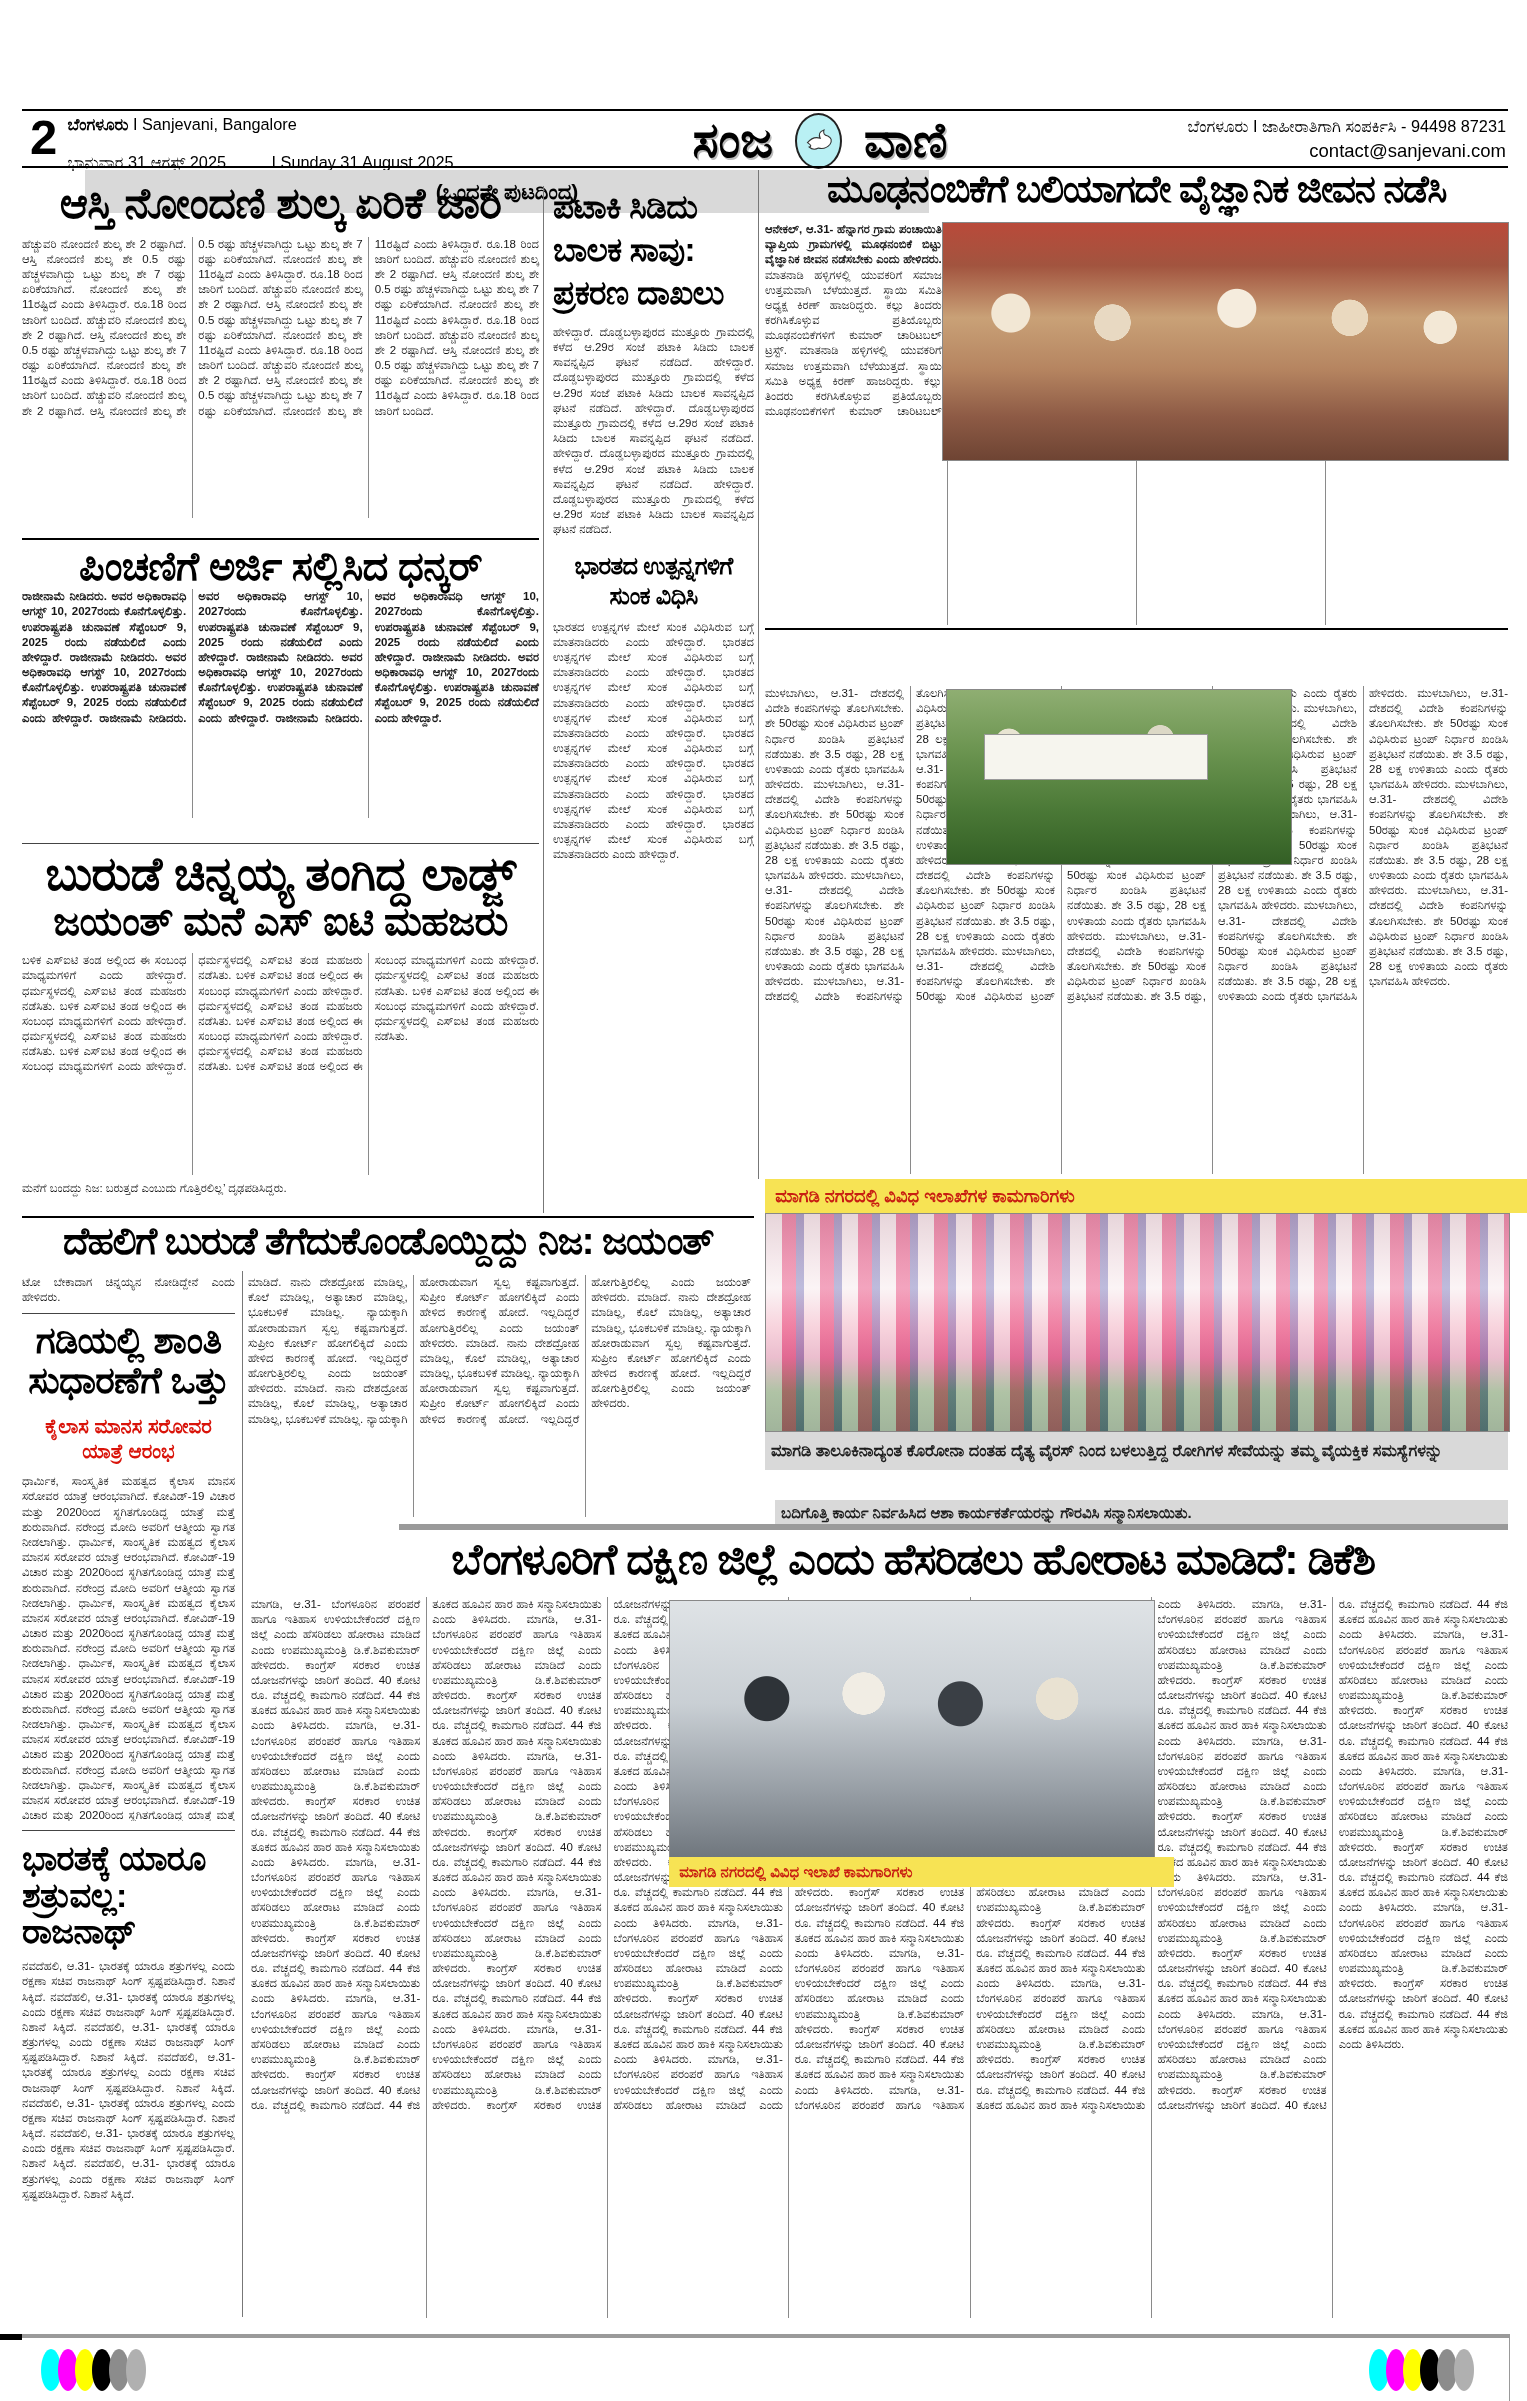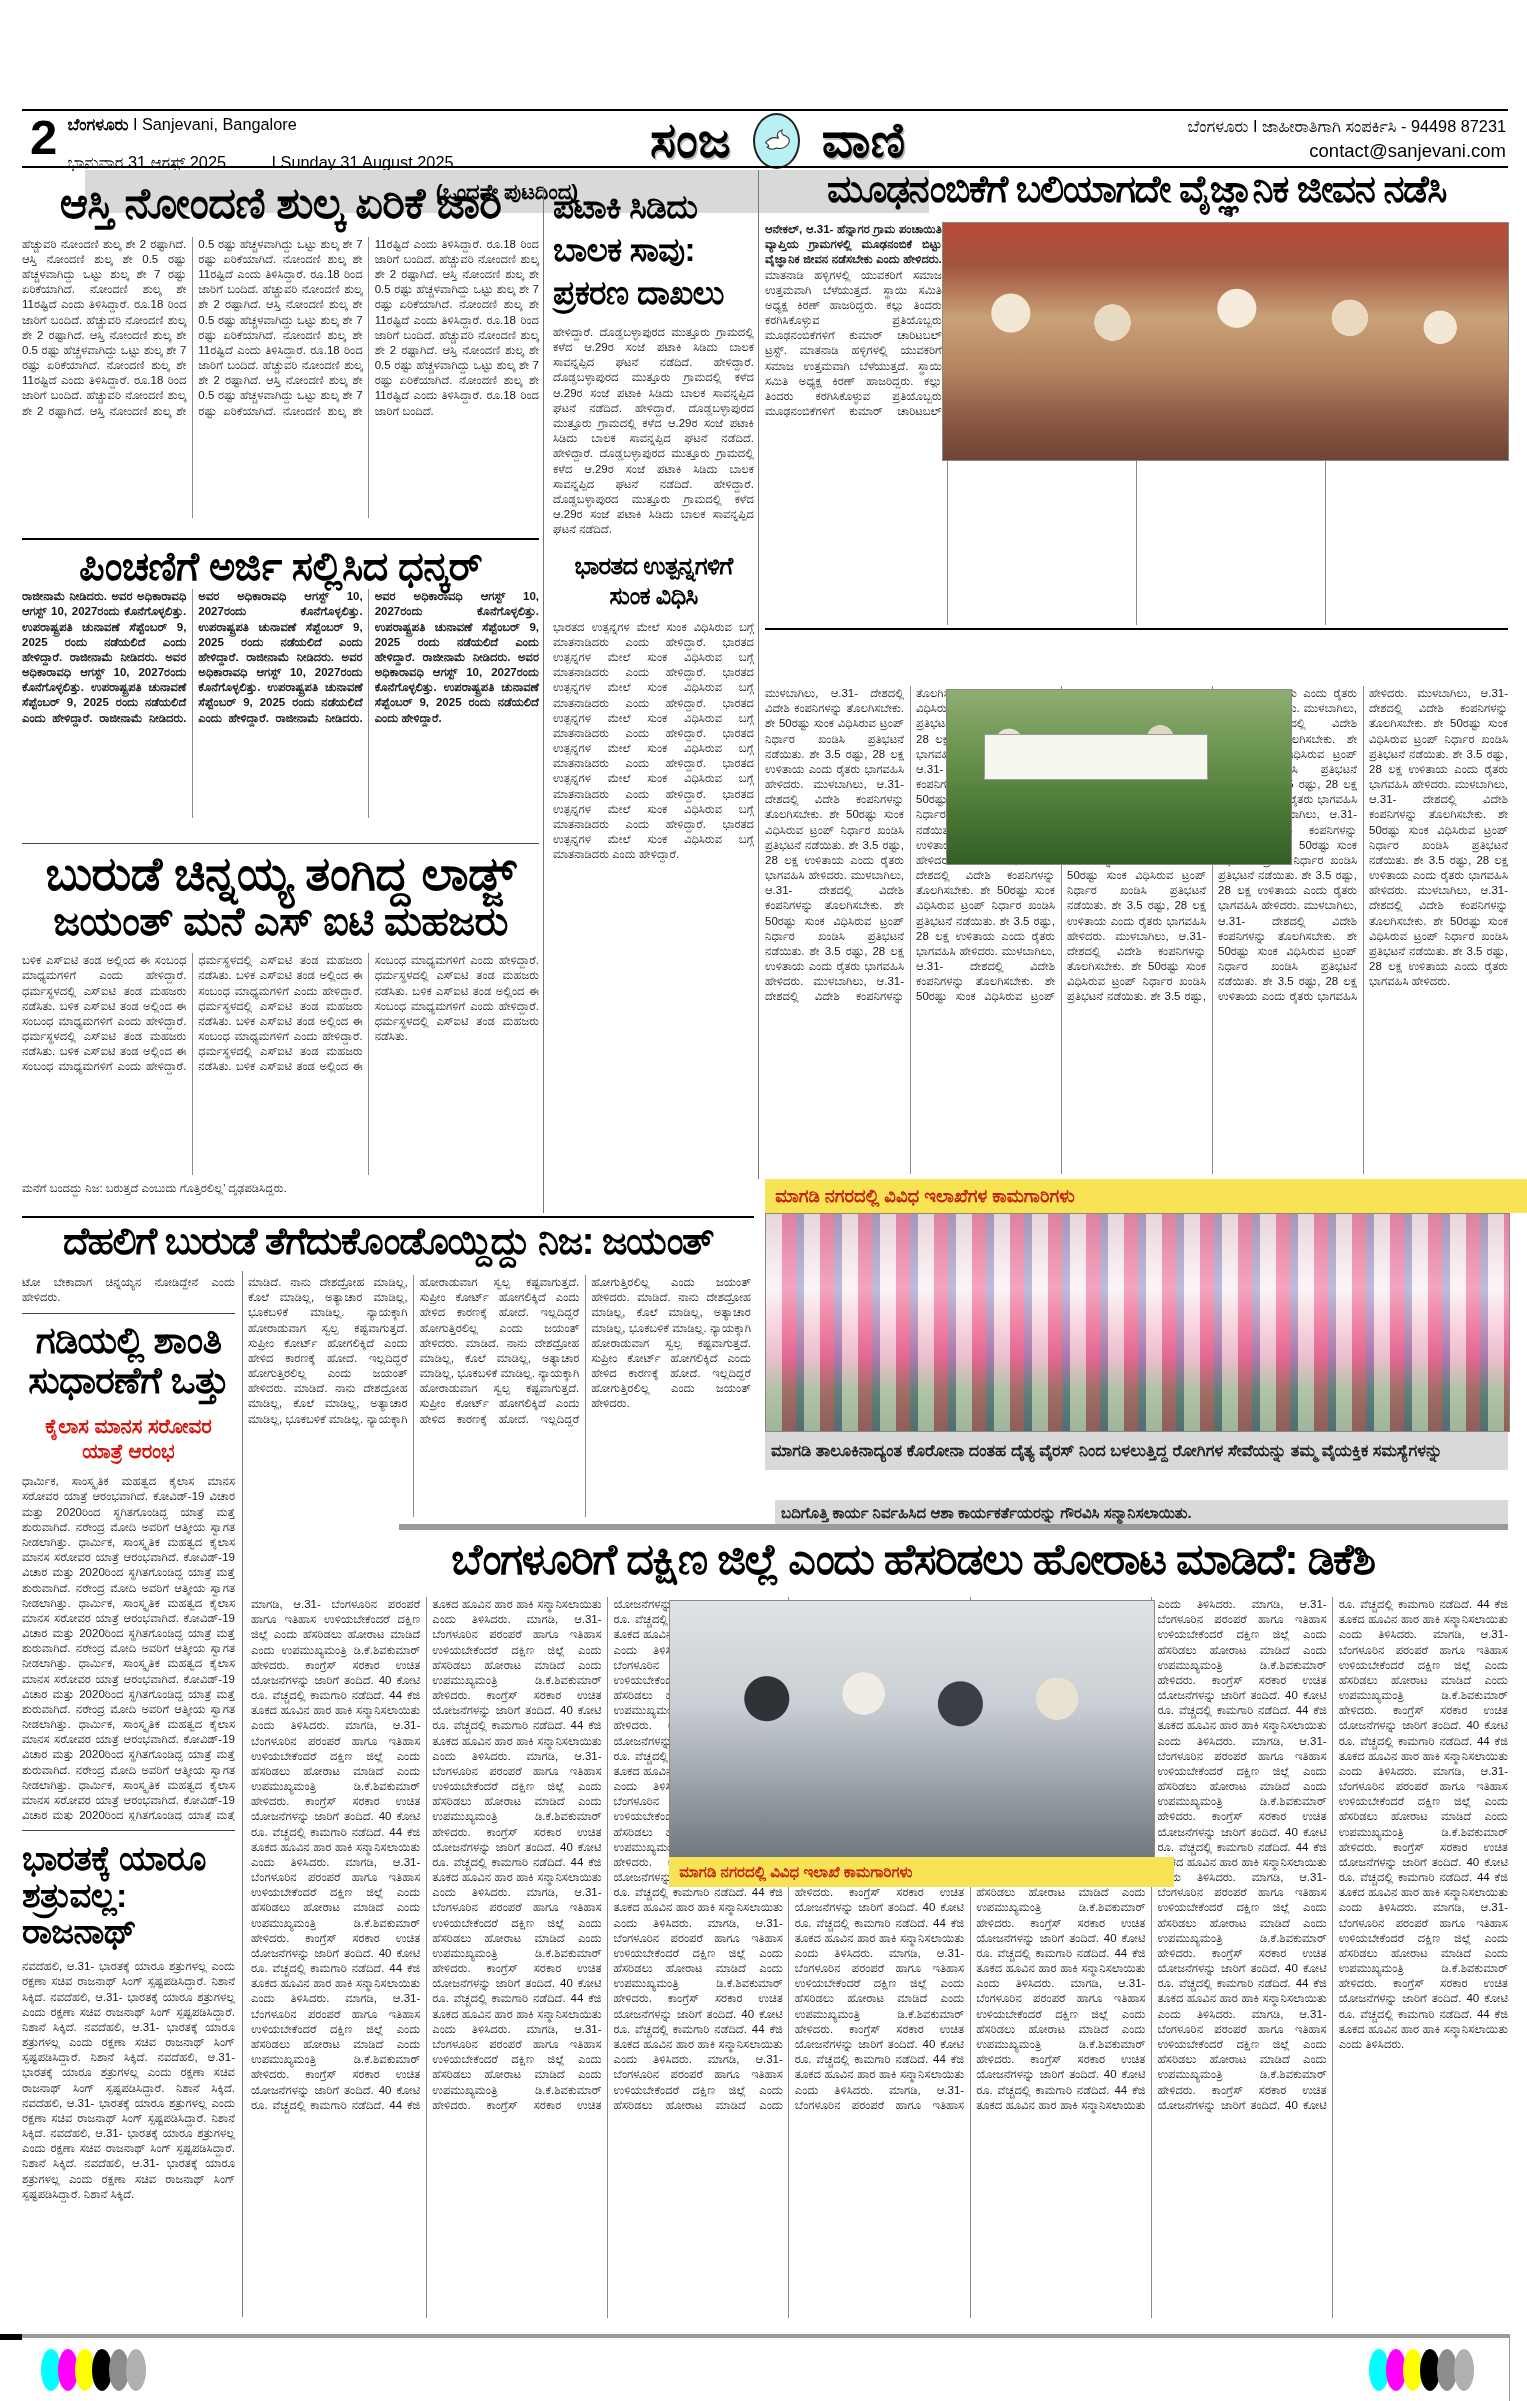--- a/index.html
+++ b/index.html
@@ -64,21 +64,21 @@
           <span style="font-weight:normal;">I  Sanjevani, Bangalore</span>
         </div>
         <div class="hdr-small kn" style="margin-top:19px;">
           <span>ಭಾನುವಾರ 31 ಆಗಸ್ಟ್ 2025</span>
           <span style="margin-left:41px;">I Sunday  31  August 2025</span>
         </div>
       </div>
     </div>
   </div>
 
-  <div class="abs" style="left:650px;top:112px;width:340px;display:flex;align-items:center;gap:22px;">
+  <div class="abs" style="left:650px;top:112px;width:340px;display:flex;align-items:center;justify-content:center;gap:22px;">
     <span class="masthead-word kn">ಸಂಜ</span>
     <span style="display:inline-flex;width:43px;height:52px;border-radius:50%;background:#b9f0f4;border:2.2px solid #222;align-items:center;justify-content:center;">
       <svg width="33" height="33" viewBox="0 0 60 60">
         <path d="M10 32 Q20 20 33 24 Q28 13 40 9 Q37 18 47 20 Q57 25 51 35 Q43 45 30 42 Q20 47 13 40 Q20 38 10 32 Z" fill="#ffffff" stroke="#333" stroke-width="2"></path>
       </svg>
     </span>
     <span class="masthead-word kn">ವಾಣಿ</span>
   </div>
 
   <div class="abs" style="right:22px;top:117px;width:503px;text-align:right;">

